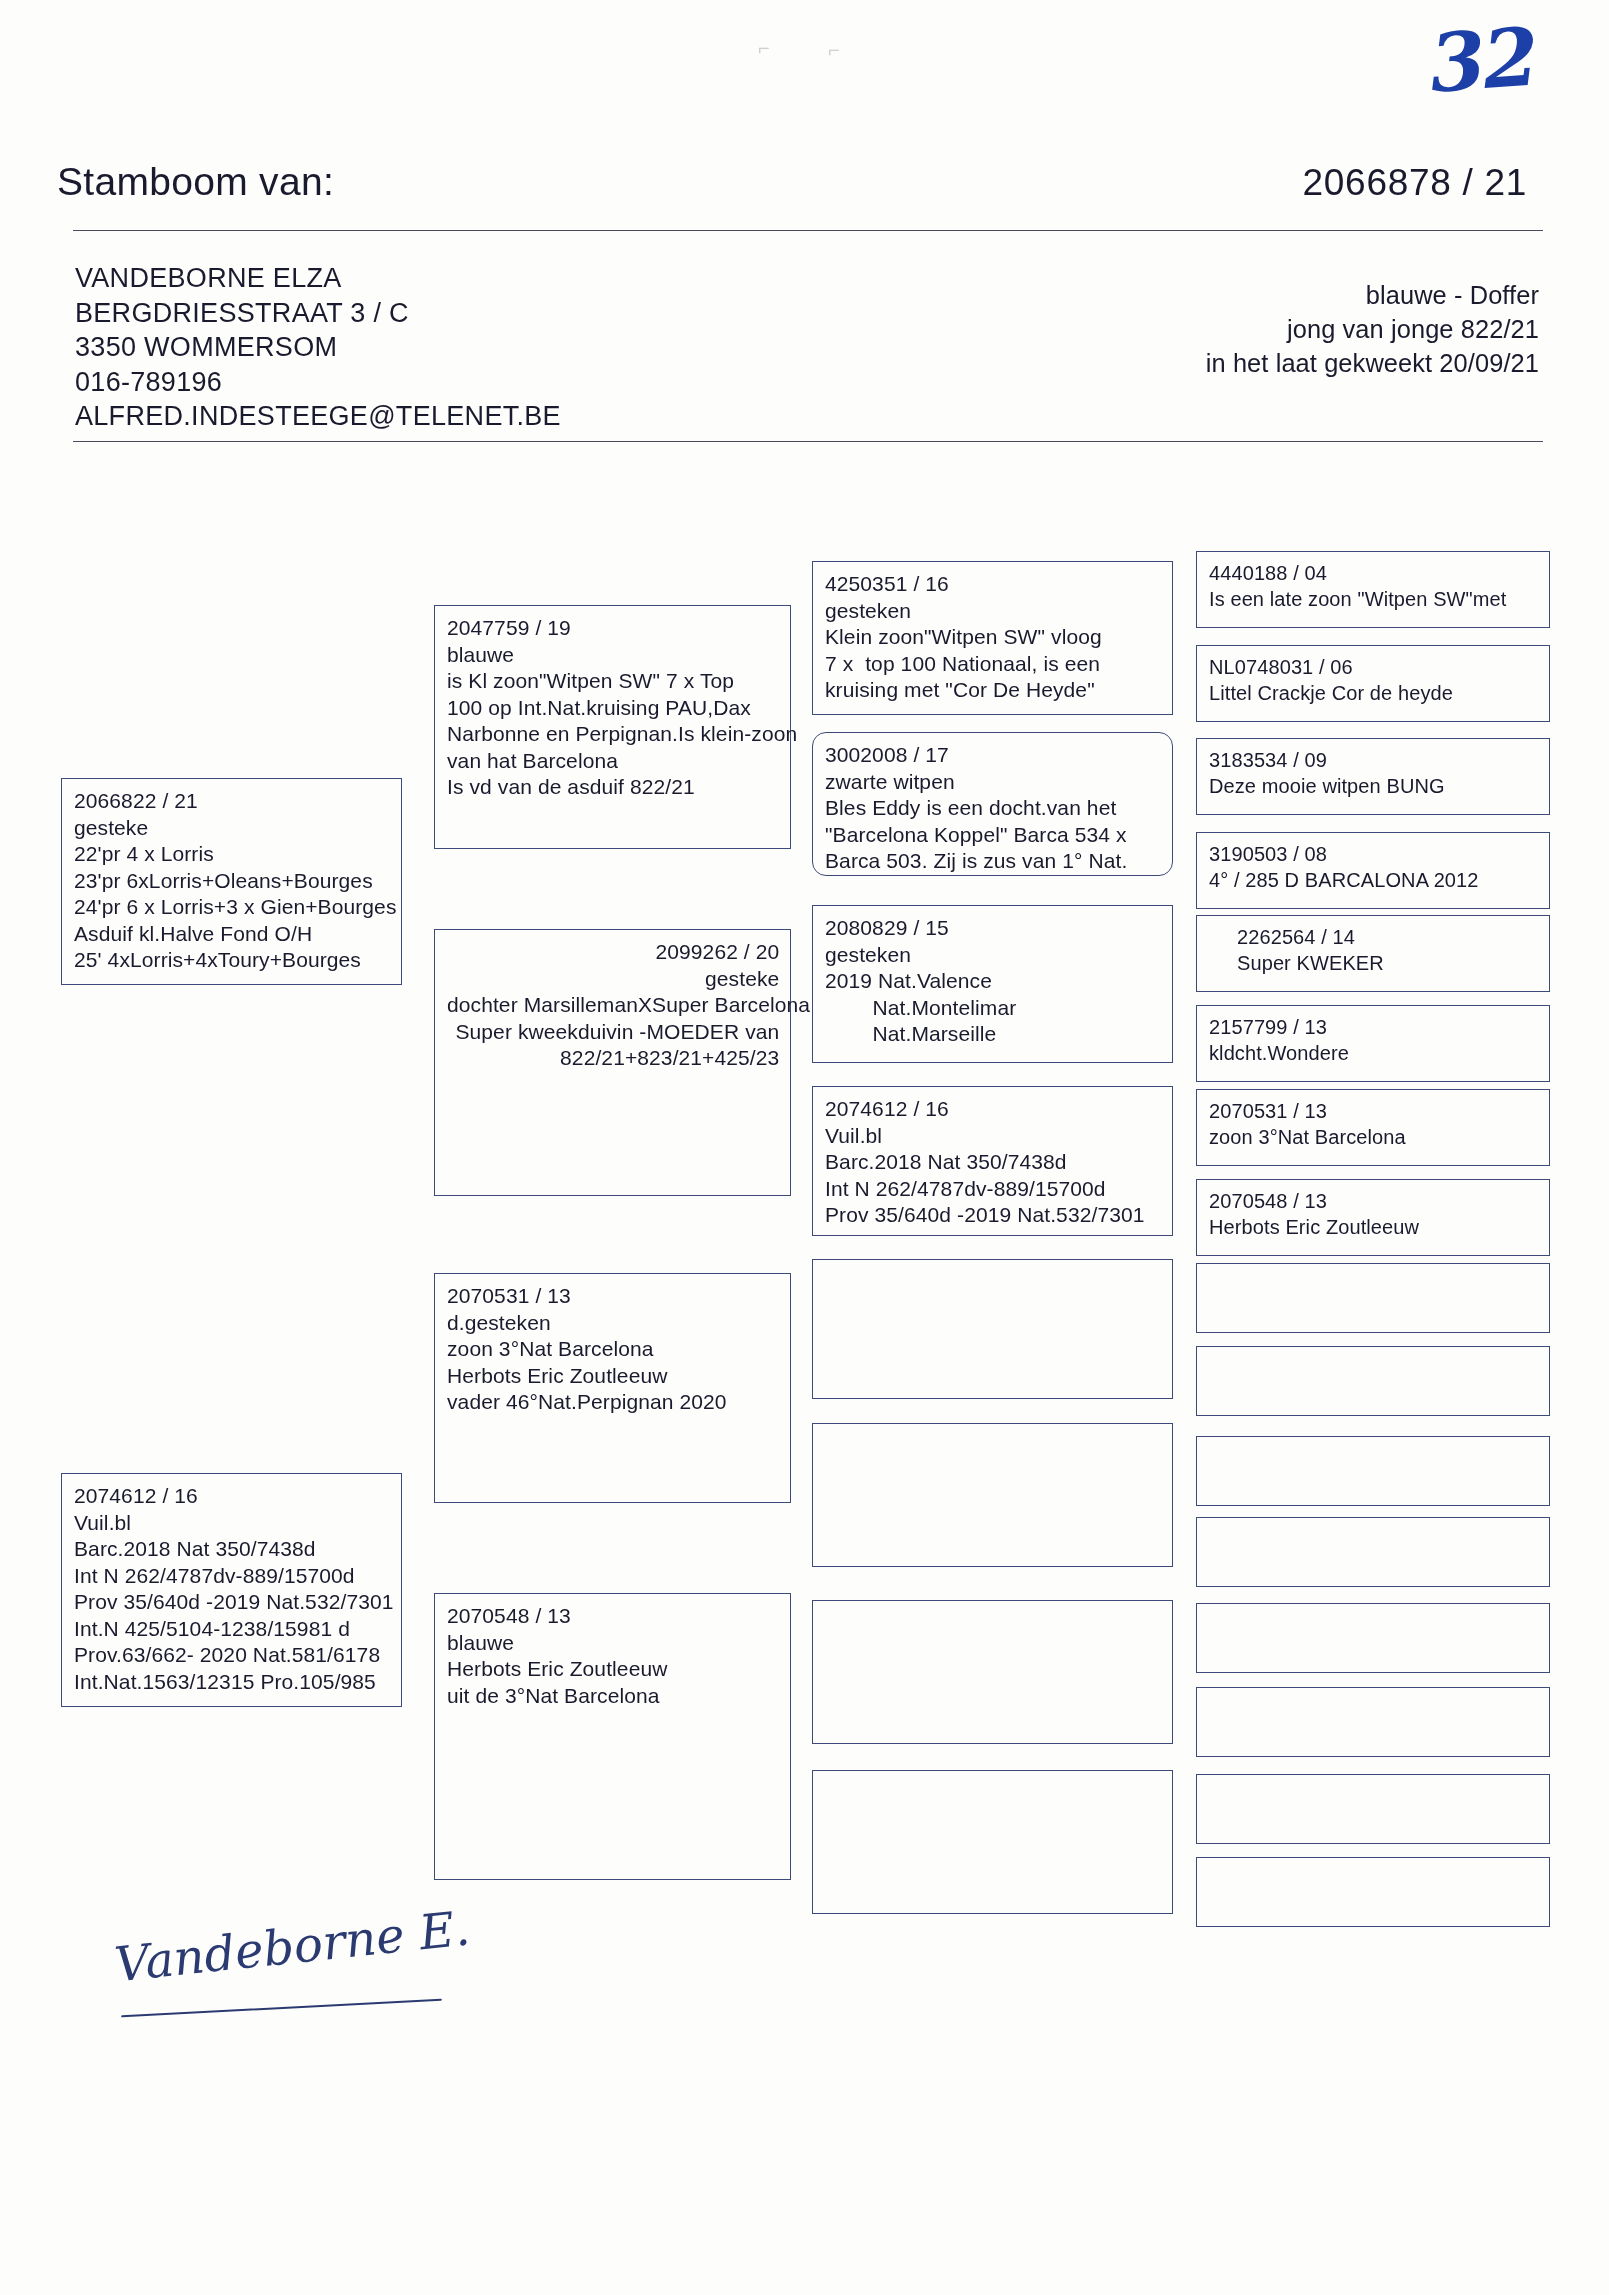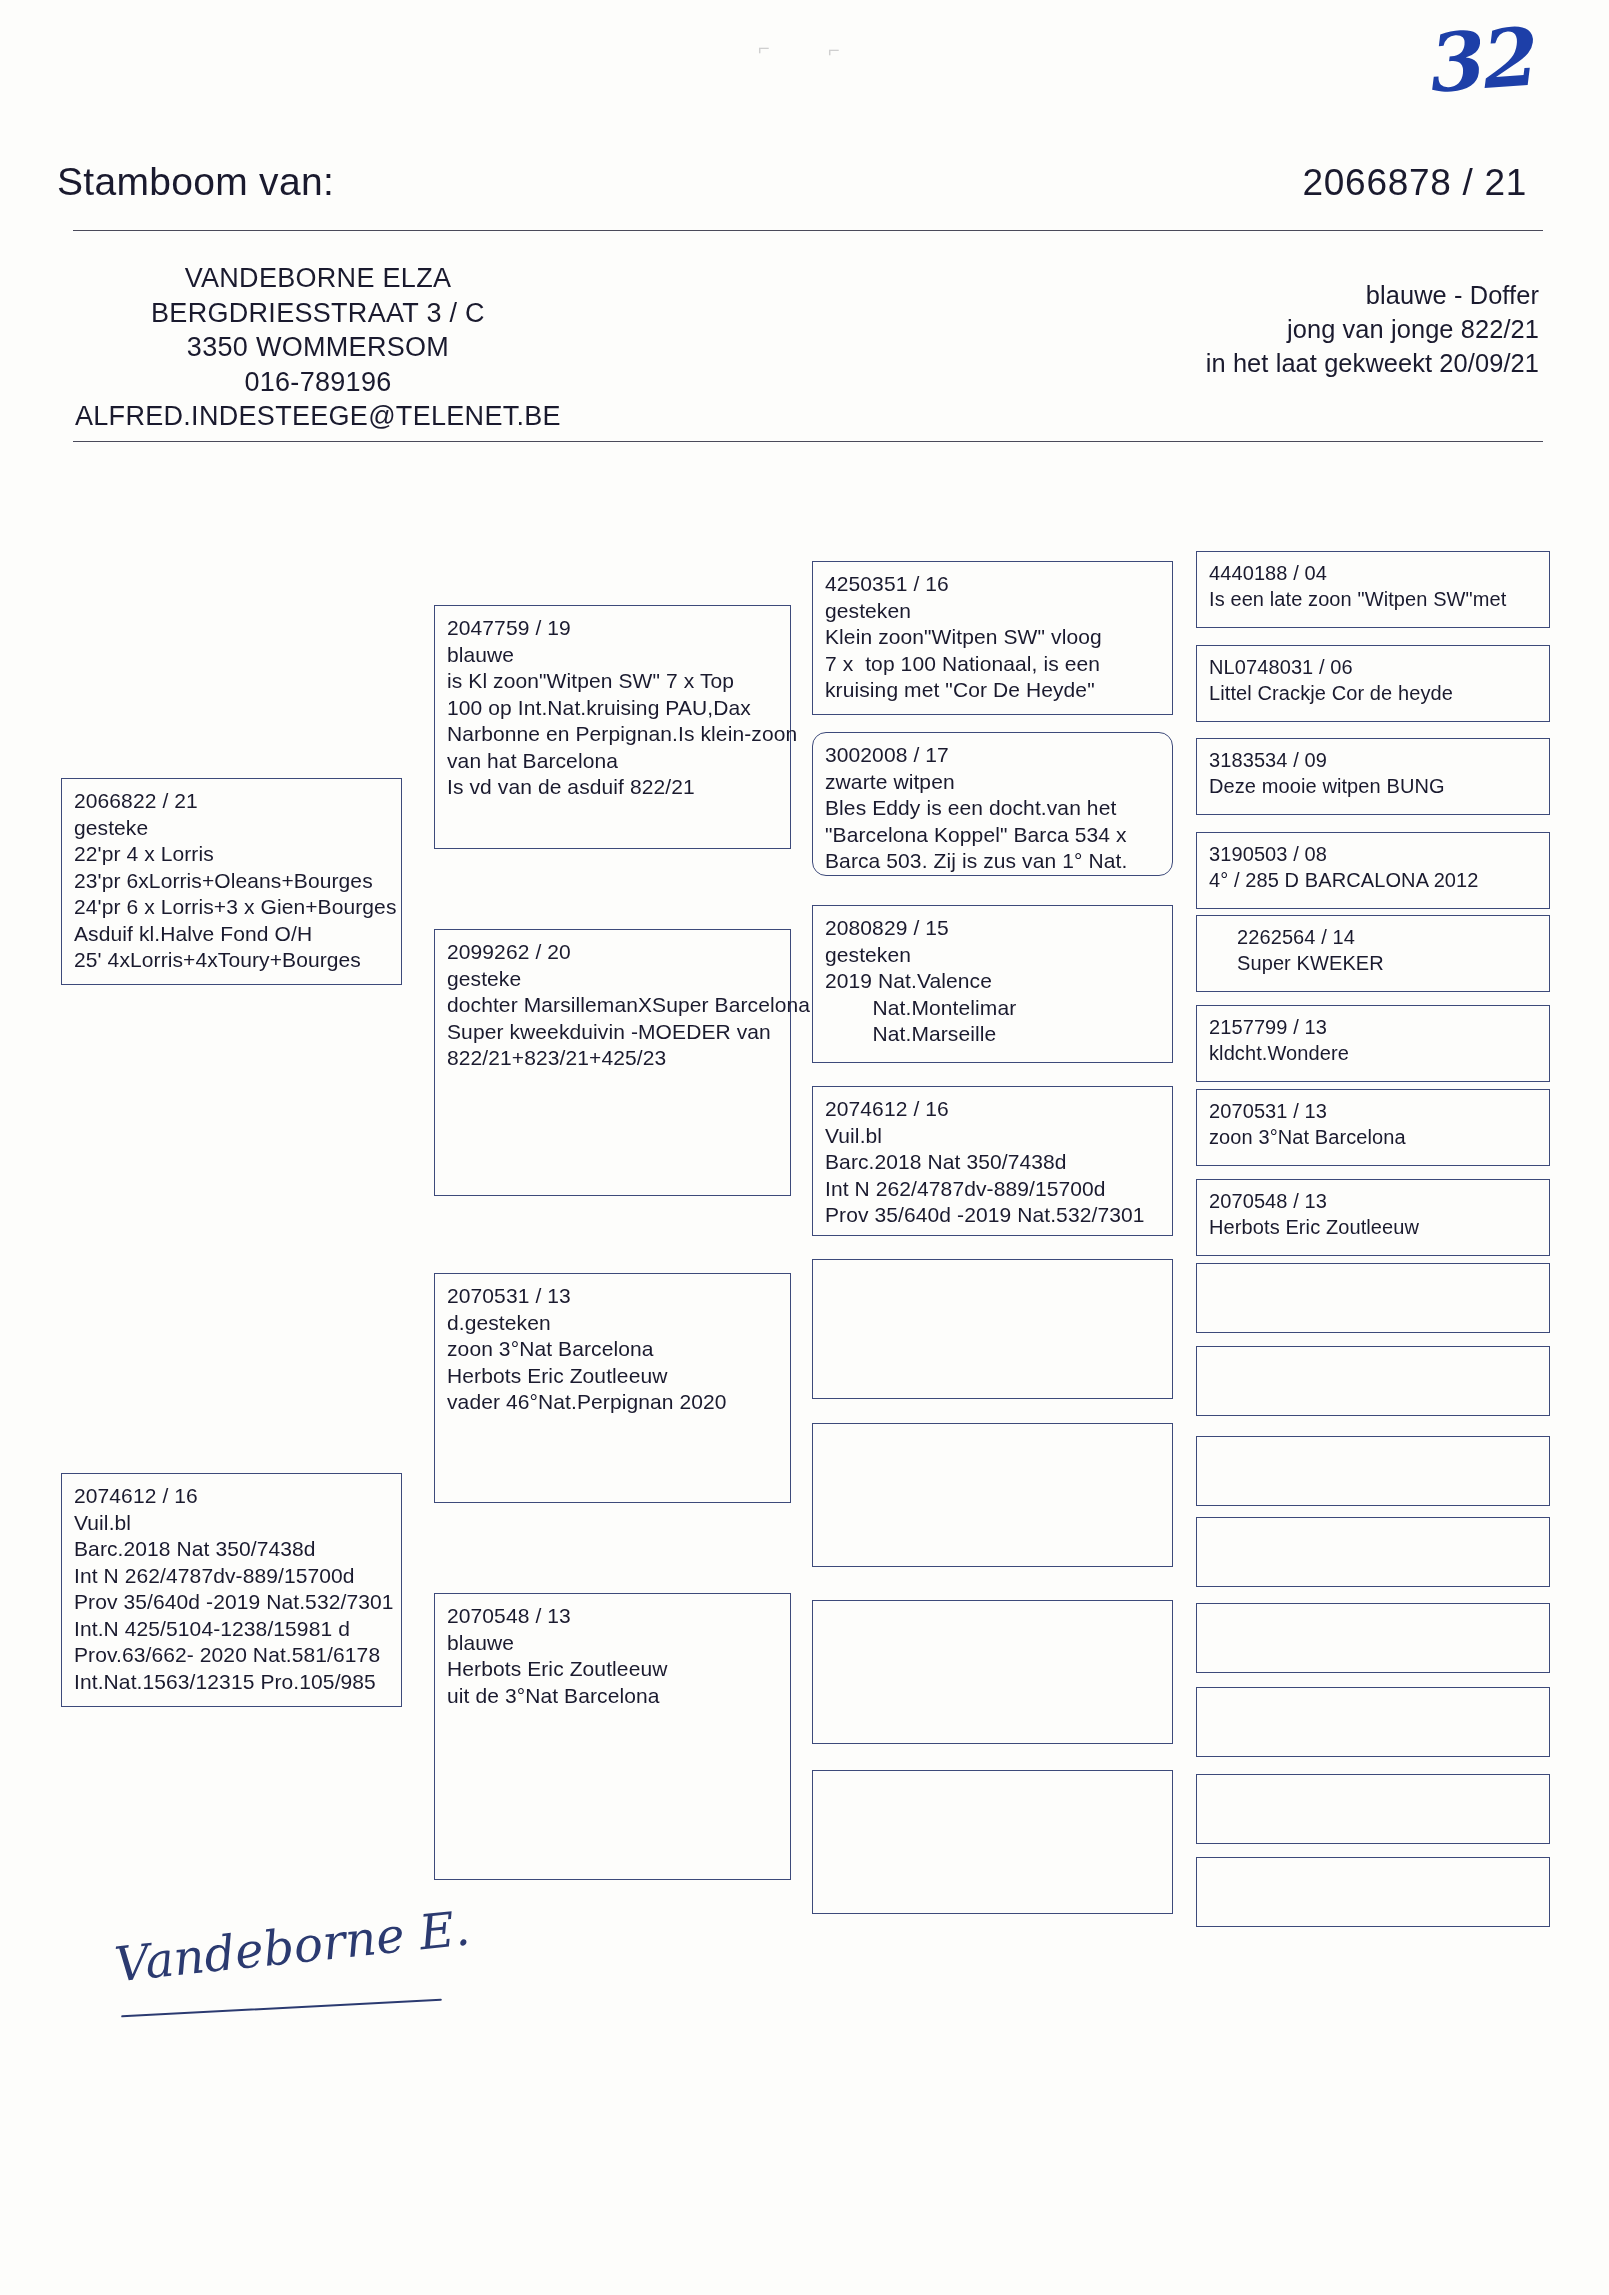--- a/index.html
+++ b/index.html
@@ -65,21 +65,20 @@
   .rule.top { top: 230px; }
   .rule.bottom { top: 441px; }
 
   .addr-block {
     position: absolute;
     left: 75px;
     top: 261px;
     font-size: 27px;
     line-height: 1.28;
     letter-spacing: 0.3px;
-    text-align: center;
   }
   .meta-block {
     position: absolute;
     right: 70px;
     top: 279px;
     text-align: right;
     font-size: 25.4px;
     line-height: 1.33;
     font-weight: normal;
     letter-spacing: 0.1px;
@@ -185,21 +184,21 @@
   <div class="box" style="left:434px; top:605px; width:357px; height:244px;">
     <div class="ln">2047759 / 19</div>
     <div class="ln">blauwe</div>
     <div class="ln">is Kl zoon"Witpen SW" 7 x Top</div>
     <div class="ln">100 op Int.Nat.kruising PAU,Dax</div>
     <div class="ln">Narbonne en Perpignan.Is klein-zoon</div>
     <div class="ln">van hat Barcelona</div>
     <div class="ln">Is vd van de asduif 822/21</div>
   </div>
 
-  <div class="box" style="left:434px; top:929px; width:357px; height:267px;">
+  <div class="box" style="left:434px; top:929px; width:357px; height:267px;text-align:right;">
     <div class="ln">2099262 / 20</div>
     <div class="ln">gesteke</div>
     <div class="ln">dochter MarsillemanXSuper Barcelona</div>
     <div class="ln">Super kweekduivin -MOEDER van</div>
     <div class="ln">822/21+823/21+425/23</div>
   </div>
 
   <div class="box" style="left:434px; top:1273px; width:357px; height:230px;">
     <div class="ln">2070531 / 13</div>
     <div class="ln">d.gesteken</div>

